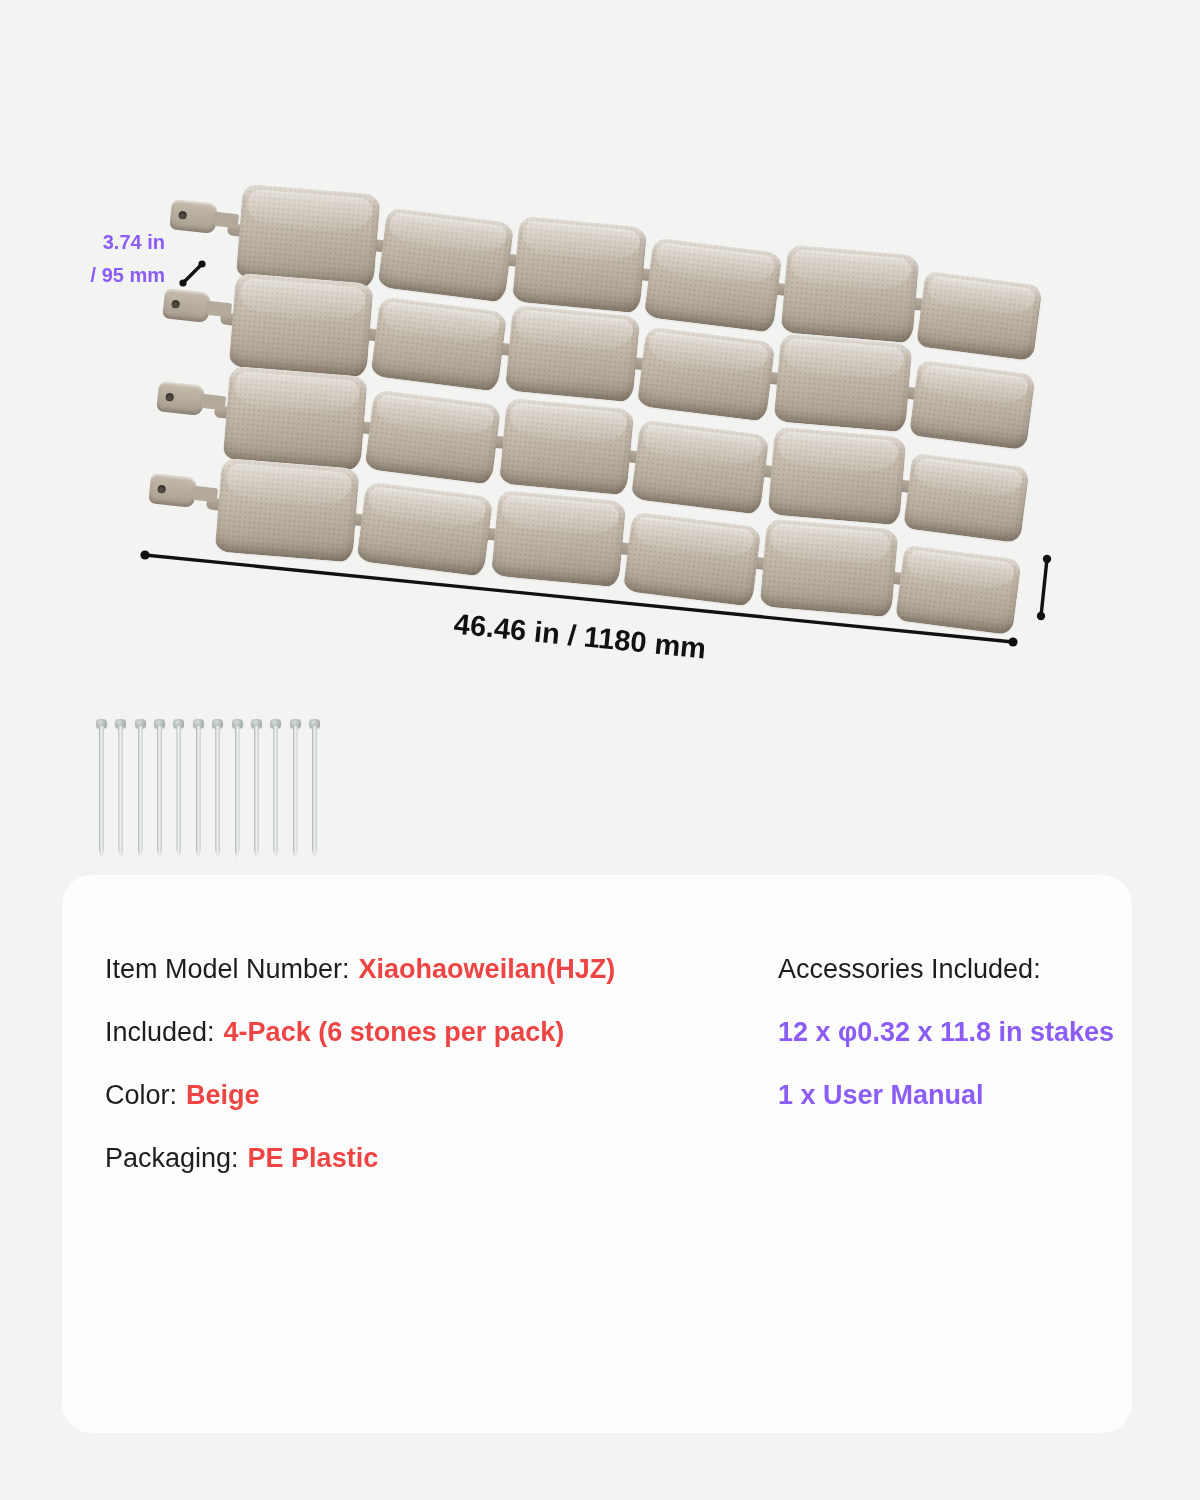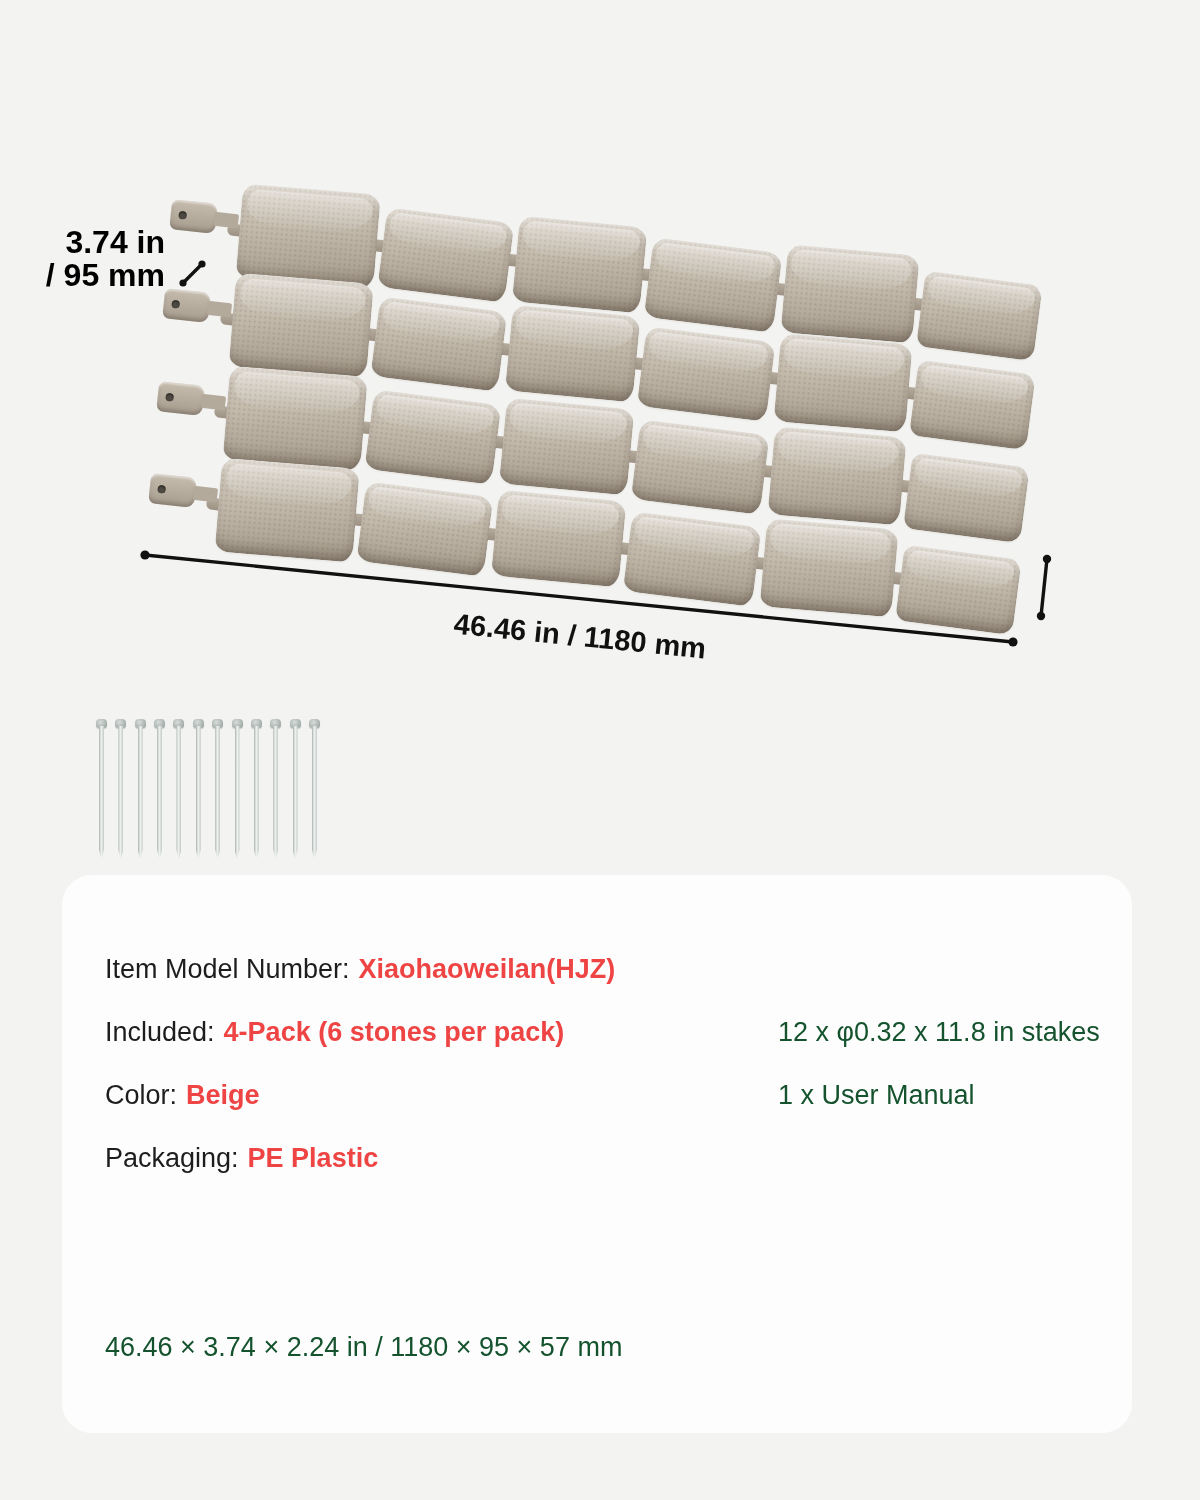--- a/index.html
+++ b/index.html
@@ -61,21 +61,21 @@
     border-radius:12px 14px 40px 34px / 12px 12px 22px 18px;
   }
   .s1{width:138px;height:94px;transform:rotate(-1.6deg);}
   .s2{width:128px;height:80px;transform:rotate(1deg) translateY(4px);}
   .s3{width:128px;height:86px;transform:rotate(-0.8deg) translateY(-1px);}
   .s4{width:130px;height:80px;transform:rotate(0.9deg) translateY(5px);}
   .s5{width:132px;height:88px;transform:rotate(-1.3deg) translateY(-1px);}
   .s6{width:118px;height:76px;transform:rotate(1.2deg) translateY(7px);border-radius:12px 14px 14px 12px;}
 
   
-  .dim-text{font-size:32px;font-weight:600;color:#000000;line-height:33px;}
+  .dim-text{font-size:20px;font-weight:600;color:#8b5cf6;line-height:33px;}
   .dim-width{position:absolute;left:40px;top:226px;width:125px;text-align:right;}
   .dim-width-pointer{position:absolute;left:176px;top:256px;}
   .dim-length-svg{position:absolute;left:133px;top:543px;}
   .dim-length-label{
     position:absolute;left:399px;top:620px;width:362px;text-align:center;
     font-size:29px;font-weight:600;color:#111;transform:rotate(5.7deg);
   }
   .dim-height-svg{position:absolute;left:1028px;top:550px;}
   .dim-height{position:absolute;left:1063px;top:548px;width:130px;text-align:left;}
   .dimline{stroke:#111;stroke-width:3.4;}
@@ -100,21 +100,21 @@
 
   
   .card{
     position:absolute;left:62px;top:875px;width:1070px;height:558px;
     background:#fdfdfd;border-radius:30px;
   }
   .card p{position:absolute;margin:0;font-size:27px;line-height:32px;white-space:nowrap;}
   .lbl{color:#1d1d1d;font-weight:400;margin-top:8px;}
   .val{color:#ef4444;font-weight:700;margin-left:9px;}
   .val:empty{margin-left:0;}
-  .orange{color:#14532d;font-weight:400;}
+  .orange{color:#8b5cf6;font-weight:700;}
   .col-l{left:43px;}
   .col-r{left:716px;}
   .r0{top:78px;} .r1{top:141px;} .r2{top:204px;} .r3{top:267px;}
   .r4{top:330px;} .r5{top:393px;} .r6{top:456px;}
 </style>
 </head>
 <body>
 
 <div class="scene">
 
@@ -192,17 +192,17 @@
     <div class="stake"></div>
     <div class="stake"></div>
   </div>
 </div>
 
 <div class="card">
   <p class="col-l r0"><span class="lbl">Item Model Number:</span><span class="val">Xiaohaoweilan(HJZ)</span></p>
   <p class="col-l r1"><span class="lbl">Included:</span><span class="val">4-Pack (6 stones per pack)</span></p>
   <p class="col-l r2"><span class="lbl">Color:</span><span class="val">Beige</span></p>
   <p class="col-l r3"><span class="lbl">Packaging:</span><span class="val">PE Plastic</span></p>
-  <p class="col-l r6 orange">46.46 × 3.74 × 2.24 in / 1180 × 95 × 57 mm</p>
-
+
+  <p class="col-r r0 lbl">Accessories Included:</p>
   <p class="col-r r1 orange">12 x φ0.32 x 11.8 in stakes</p>
   <p class="col-r r2 orange">1 x User Manual</p>
 </div>
 
 </body></html>

